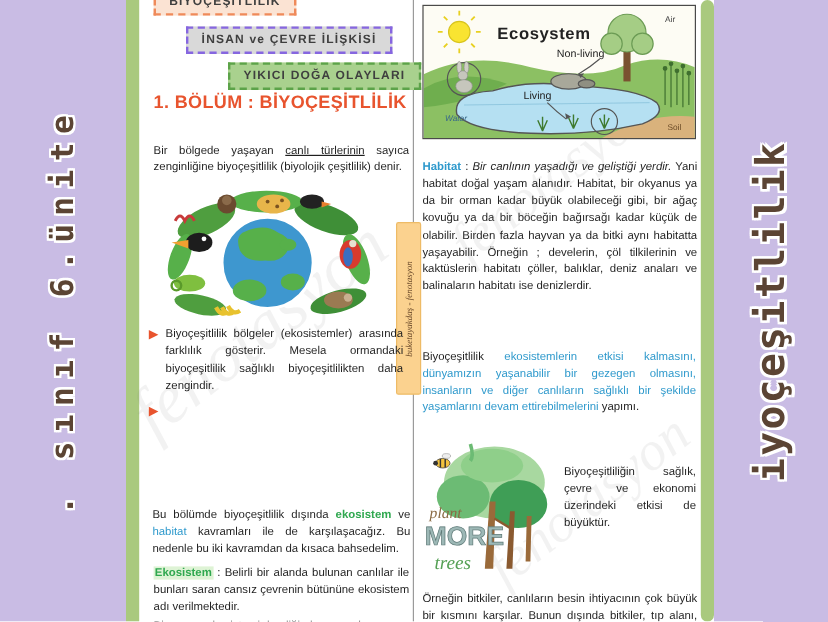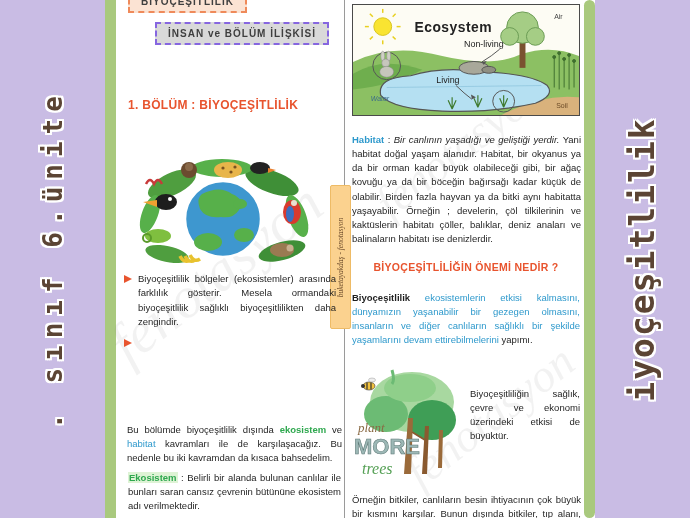--- a/index.html
+++ b/index.html
@@ -33,22 +33,22 @@
   .watermark{position:absolute;font-family:"Liberation Serif",serif;font-style:italic;color:#777;
              opacity:0.09;transform:rotate(-38deg);font-size:54px;white-space:nowrap;pointer-events:none;}
 
   
   .hbox{position:absolute;border:2px dashed;font-weight:bold;font-size:10px;letter-spacing:1px;
         padding:4px 11px;color:#3f3f3f;white-space:nowrap;}
   #h1{top:-10px;left:128px;border-color:#ef8a5a;background:#fbe3d3;}
   #h2{top:22px;left:155px;border-color:#8666e0;background:#d9d9d9;}
   #h3{top:52px;left:190px;border-color:#5ca349;background:#a9d18e;}
 
-  .section-title{position:absolute;top:98px;left:128px;color:#e8542e;font-weight:bold;
-                 font-size:12px;letter-spacing:0.3px;}
+  .section-title{position:absolute;top:77px;left:128px;color:#e8542e;font-weight:bold;
+                 font-size:15px;letter-spacing:0.3px;}
 
   .para{position:absolute;font-size:9.5px;line-height:1.5;color:#1f1f1f;text-align:justify;}
   .blue{color:#2e99cc;margin-top:37px;}
   .greenhl{color:#2fa84f;font-weight:bold;background:#def3d5;padding:0 1px;}
   .green{color:#2fa84f;font-weight:bold;}
   .u{text-decoration:underline;}
   .it{font-style:italic;}
 
   #intro{top:109px;left:128px;width:213px;}
   #concepts{top:413px;left:127px;width:215px;}
@@ -90,24 +90,26 @@
   <div class="watermark" style="left:90px;top:240px;font-size:58px;">fenotasyon</div>
   <div class="watermark" style="left:360px;top:120px;font-size:46px;">fenotasyon</div>
   <div class="watermark" style="left:390px;top:390px;font-size:46px;">fenotasyon</div>
 
   <div class="divider-line"></div>
   <div class="divider-label">
     <span>buketayakdaş - fenotasyon</span>
   </div>
 
   <div class="hbox" id="h1">BİYOÇEŞİTLİLİK</div>
-  <div class="hbox" id="h2">İNSAN ve BÖLÜM İLİŞKİSİ</div>
+  <div class="hbox" id="h2">İNSAN ve ÇEVRE İLİŞKİSİ</div>
+  <div class="hbox" id="h3">YIKICI DOĞA OLAYLARI</div>
 
   <div class="section-title">1.  BÖLÜM : BİYOÇEŞİTLİLİK</div>
 
+  <p class="para" id="intro"><span>Bir bölgede yaşayan </span><span class="u">canlı türlerinin</span><span> sayıca zenginliğine biyoçeşitlilik (biyolojik çeşitlilik) denir.</span></p>
 
   <svg class="fig" id="earth-fig" viewBox="0 0 182 114">
     <g>
       <ellipse cx="40" cy="28" rx="26" ry="11" fill="#4f9e3f" transform="rotate(-25 40 28)"></ellipse>
       <ellipse cx="140" cy="26" rx="28" ry="11" fill="#3f8f37" transform="rotate(20 140 26)"></ellipse>
       <ellipse cx="165" cy="60" rx="22" ry="9" fill="#57b04a" transform="rotate(70 165 60)"></ellipse>
       <ellipse cx="18" cy="58" rx="20" ry="8" fill="#57b04a" transform="rotate(-70 18 58)"></ellipse>
       <ellipse cx="150" cy="95" rx="24" ry="9" fill="#3f8f37" transform="rotate(-15 150 95)"></ellipse>
       <ellipse cx="35" cy="98" rx="22" ry="8" fill="#4f9e3f" transform="rotate(12 35 98)"></ellipse>
       <ellipse cx="90" cy="12" rx="30" ry="9" fill="#57b04a"></ellipse>
@@ -218,23 +220,22 @@
     <text x="62" y="28" font-size="14" font-weight="600" letter-spacing="0.5" fill="#222222">Ecosystem</text>
     <text x="203" y="14" font-size="7" fill="#444444">Air</text>
     <text x="112" y="43" font-size="9" fill="#222222">Non-living</text>
     <text x="84" y="79" font-size="9" fill="#222222">Living</text>
     <text x="18" y="98" font-size="7" font-style="italic" fill="#3a6a8a">Water</text>
     <text x="205" y="105" font-size="7" fill="#6a4a26">Soil</text>
   </svg>
 
   <p class="para" id="habitat"><span class="blue" style="font-weight:bold">Habitat</span><span> : </span><span class="it">Bir canlının yaşadığı ve geliştiği yerdir.</span><span> Yani habitat doğal yaşam alanıdır. Habitat, bir okyanus ya da bir orman kadar büyük olabileceği gibi, bir ağaç kovuğu ya da bir böceğin bağırsağı kadar küçük de olabilir. Birden fazla hayvan ya da bitki aynı habitatta yaşayabilir. Örneğin ; develerin, çöl tilkilerinin ve kaktüslerin  habitatı çöller, balıklar, deniz anaları ve balinaların habitatı ise denizlerdir.</span></p>
 
-  <div id="imp-title">BİYOÇEŞİTLİLİĞİN ÖNEMİ NEDİR ?</div>
-
-  <p class="para" id="importance"><span style="font-weight:bold">Biyoçeşitlilik </span><span class="blue">ekosistemlerin etkisi kalmasını, dünyamızın yaşanabilir bir gezegen olmasını, insanların ve diğer canlıların sağlıklı bir şekilde yaşamlarını devam ettirebilmelerini</span><span> yapımı.</span></p>
+
+  <p class="para" id="importance"><span style="font-weight:normal">Biyoçeşitlilik </span><span class="blue">ekosistemlerin etkisi kalmasını, dünyamızın yaşanabilir bir gezegen olmasını, insanların ve diğer canlıların sağlıklı bir şekilde yaşamlarını devam ettirebilmelerini</span><span> yapımı.</span></p>
 
   <svg class="fig" id="tree-fig" viewBox="0 0 106 112">
     <g>
       <ellipse cx="60" cy="34" rx="42" ry="30" fill="#a8d8a0"></ellipse>
       <ellipse cx="34" cy="46" rx="22" ry="18" fill="#6cbb74"></ellipse>
       <ellipse cx="80" cy="52" rx="24" ry="20" fill="#3f9e56"></ellipse>
       <ellipse cx="58" cy="20" rx="26" ry="14" fill="#8fcf8a"></ellipse>
       <path d="M40 2 q3 10 0 14" stroke="#6cbb74" stroke-width="3" fill="none"></path>
     </g>
     <g>

